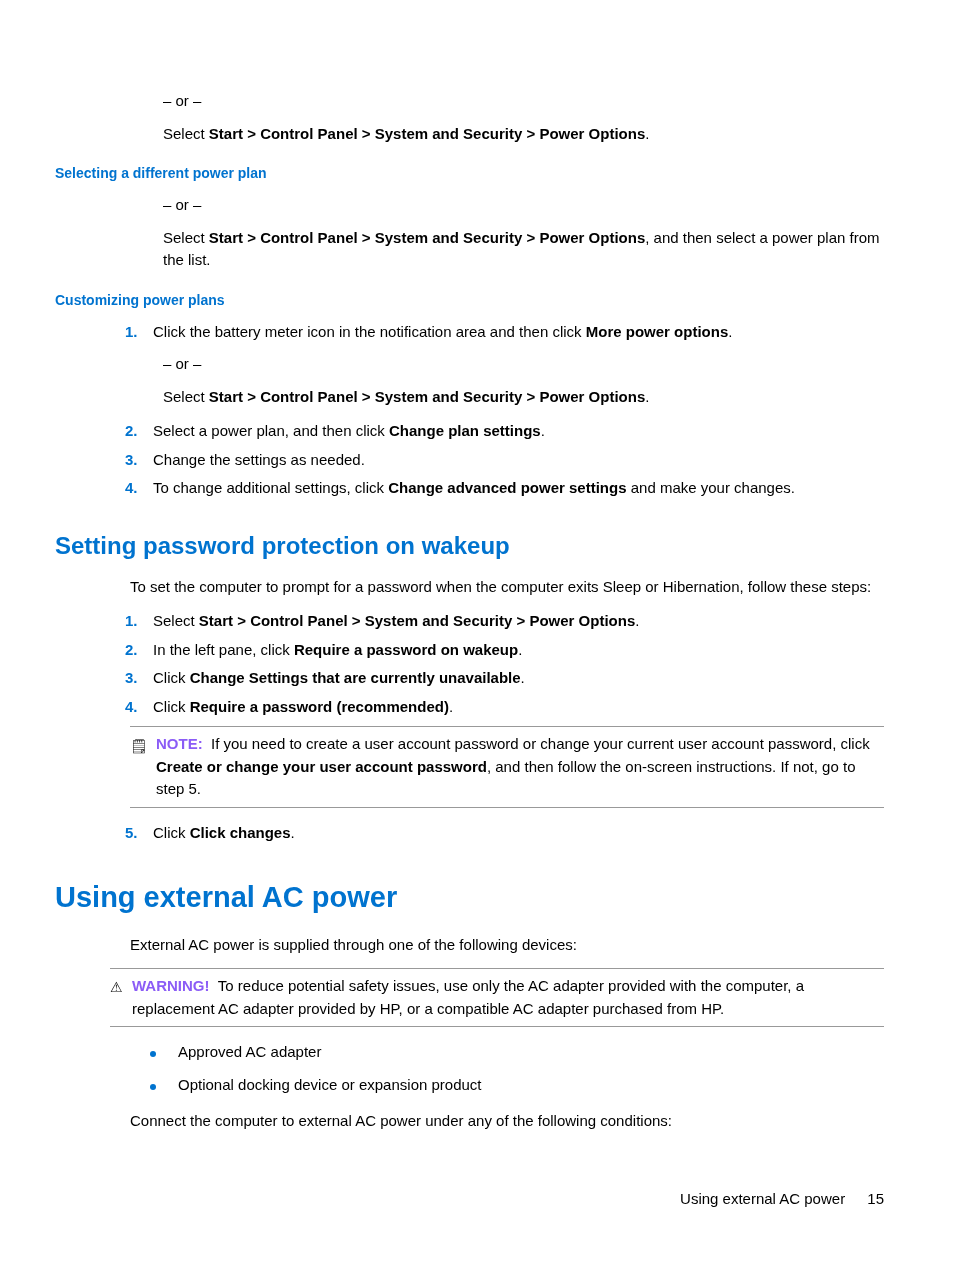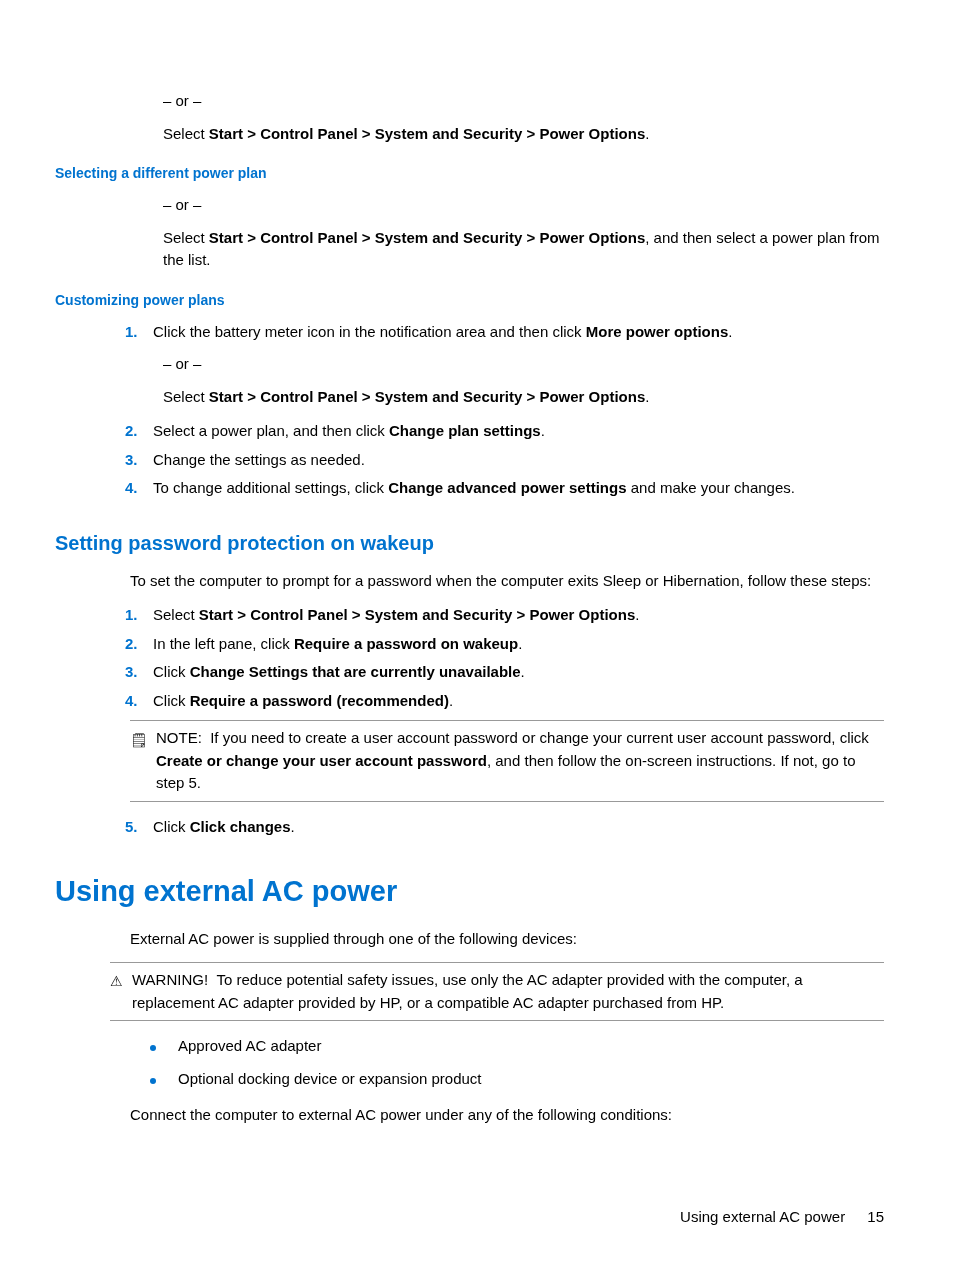--- a/index.html
+++ b/index.html
@@ -20,21 +20,21 @@
   }
   .blue-h3 {
     color: #0073cf;
     font-weight: bold;
     font-size: 14px;
     margin: 18px 0 10px 0;
   }
   .blue-h2 {
     color: #0073cf;
     font-weight: bold;
-    font-size: 20px;
+    font-size: 24px;
     margin: 28px 0 12px 0;
   }
   .blue-h1 {
     color: #0073cf;
     font-weight: bold;
     font-size: 29px;
     margin: 32px 0 14px 0;
   }
   .body-text {
     margin-left: 75px;
@@ -96,22 +96,22 @@
   }
   .note-box .icon-col {
     width:26px;
     flex-shrink:0;
     padding-top:2px;
   }
   .note-box .text-col {
     flex:1;
   }
   .note-label {
-    color:#000000;
-    font-weight:normal;
+    color:#8b5cf6;
+    font-weight:bold;
   }
   .warn-icon {
     display:inline-block;
     font-size:14px;
     position:relative;
     top:-1px;
   }
   .note-icon {
     font-size:14px;
   }
@@ -127,21 +127,21 @@
   .warning-box .icon-col {
     width:22px;
     flex-shrink:0;
     padding-top:2px;
   }
   .warning-box .text-col {
     flex:1;
   }
   .footer {
     position:absolute;
-    bottom:42px;
+    bottom:60px;
     right:70px;
     font-size:15px;
   }
   .footer .pagenum {
     margin-left:18px;
   }
 </style>
 </head>
 <body>
 

